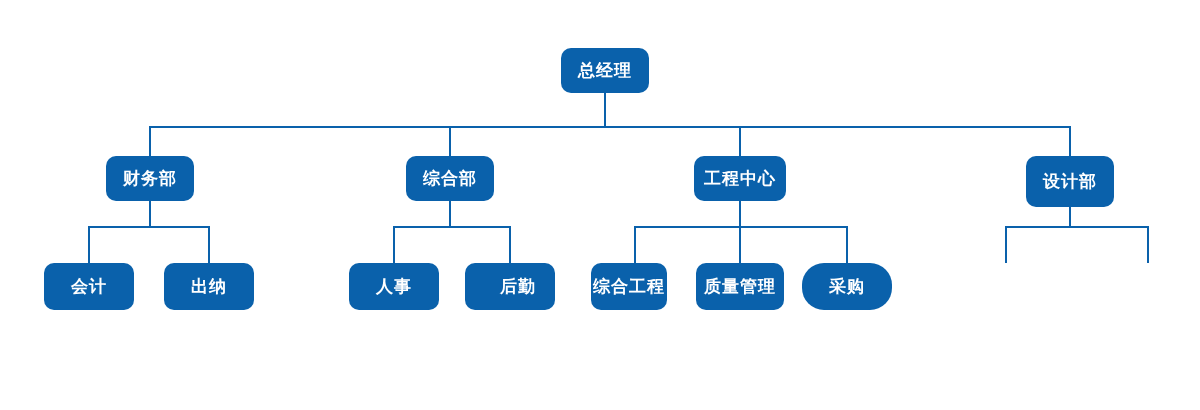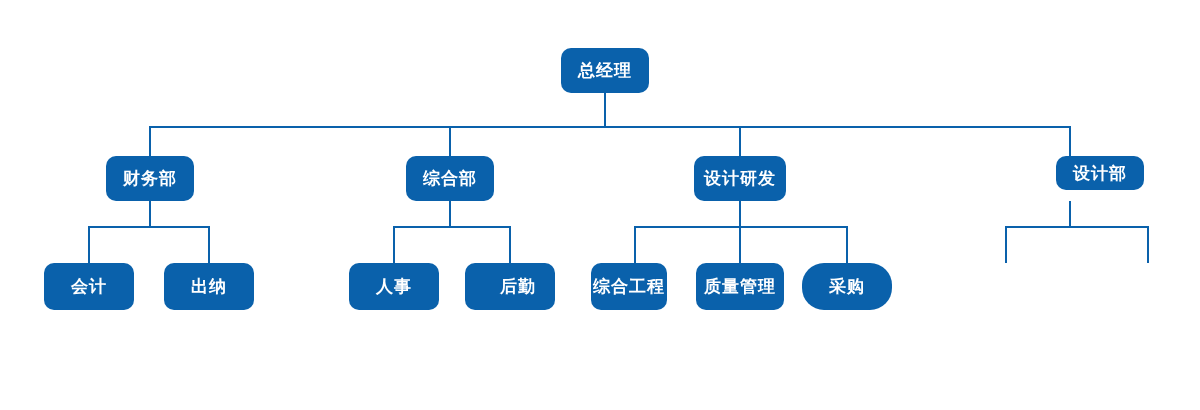--- a/index.html
+++ b/index.html
@@ -77,22 +77,22 @@
     <line x1="1046" y1="201" x2="1046" y2="228"></line>
     <line x1="981" y1="227" x2="1125" y2="227"></line>
     <line x1="982" y1="226" x2="982" y2="263"></line>
     <line x1="1124" y1="226" x2="1124" y2="263"></line>
   </svg>
 
   <div class="org-node" style="left:537px;top:48px;width:88px;height:45px;">总经理</div>
 
   <div class="org-node" style="left:82px;top:156px;width:88px;height:45px;">财务部</div>
   <div class="org-node" style="left:382px;top:156px;width:88px;height:45px;">综合部</div>
-  <div class="org-node" style="left:670px;top:156px;width:92px;height:45px;">设计研发</div>
-  <div class="org-node" style="left:1032px;top:156px;width:88px;height:34px;">设计部</div>
+  <div class="org-node" style="left:670px;top:156px;width:92px;height:45px;">工程中心</div>
+  <div class="org-node" style="left:1002px;top:156px;width:88px;height:51px;">设计部</div>
 
   <div class="org-node" style="left:20px;top:263px;width:90px;height:47px;">会计</div>
   <div class="org-node" style="left:140px;top:263px;width:90px;height:47px;">出纳</div>
 
   <div class="org-node" style="left:325px;top:263px;width:90px;height:47px;">人事</div>
   <div class="org-node" style="left:441px;top:263px;width:90px;height:47px;padding-left:16px;">后勤</div>
 
   <div class="org-node" style="left:567px;top:263px;width:76px;height:47px;">综合工程</div>
   <div class="org-node" style="left:672px;top:263px;width:88px;height:47px;text-align:center;">质量管理</div>
   <div class="org-node" style="left:778px;top:263px;width:90px;height:47px;border-radius:22px;">采购</div>

